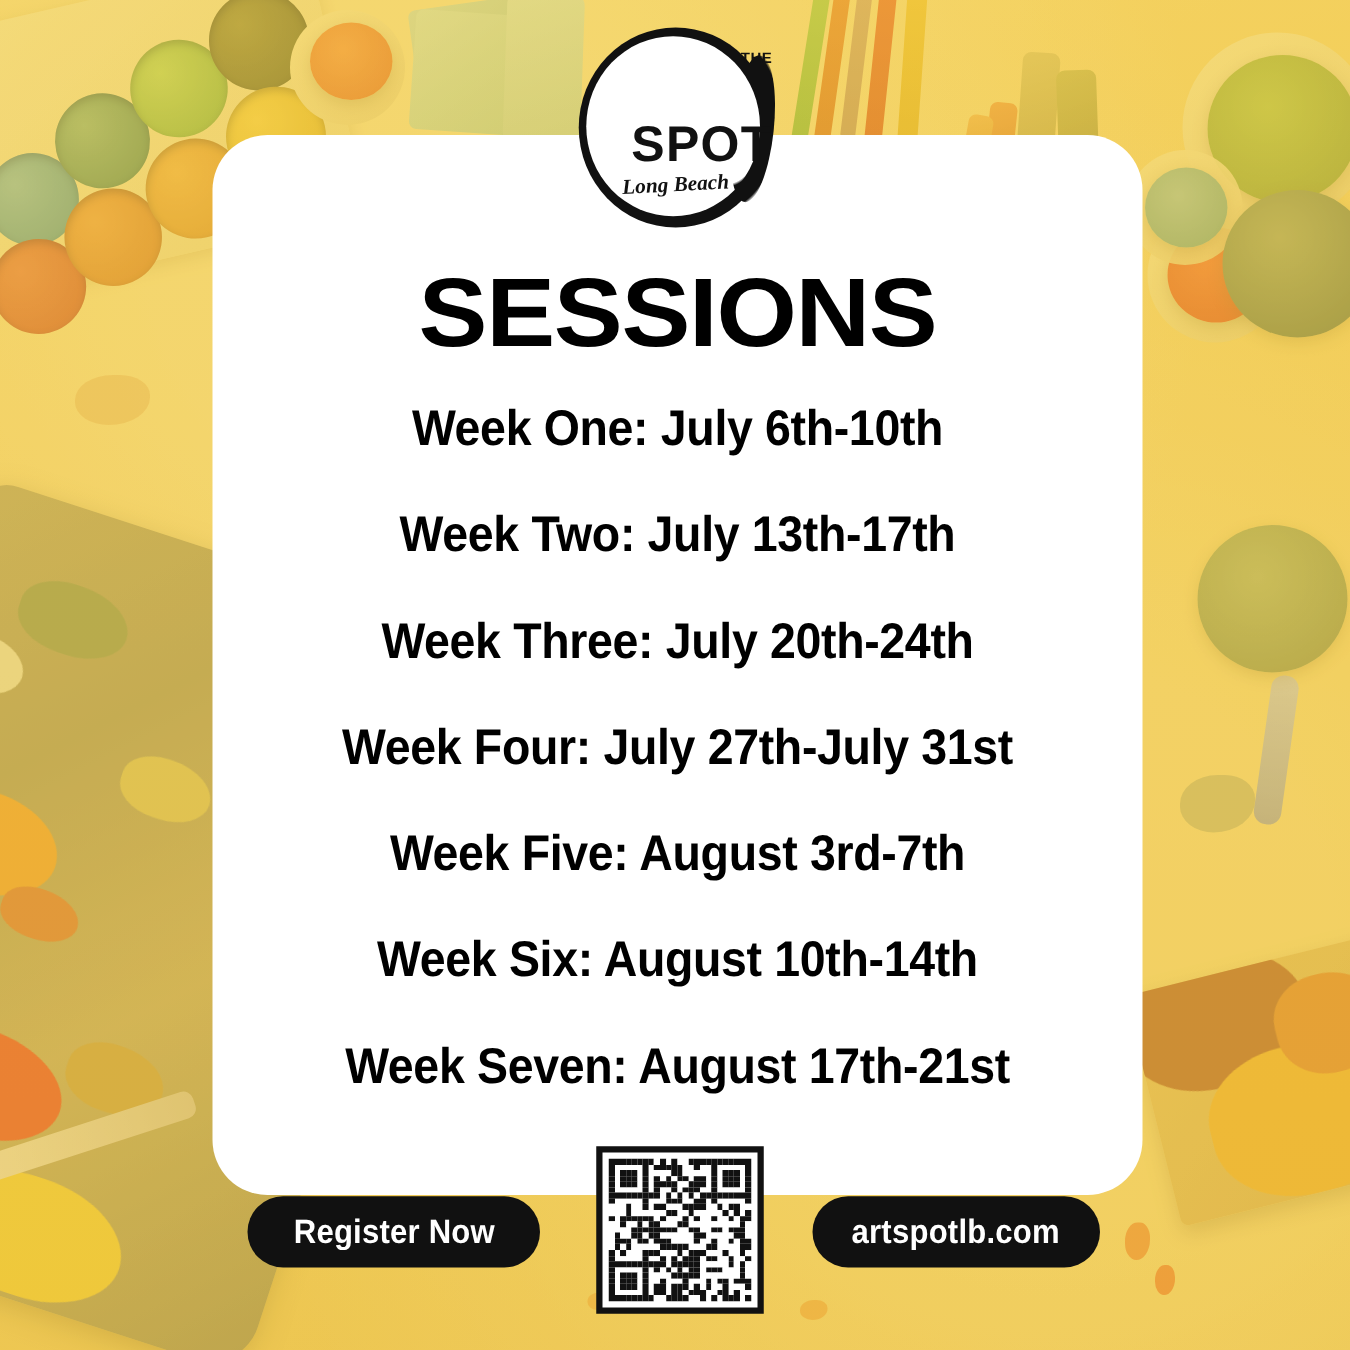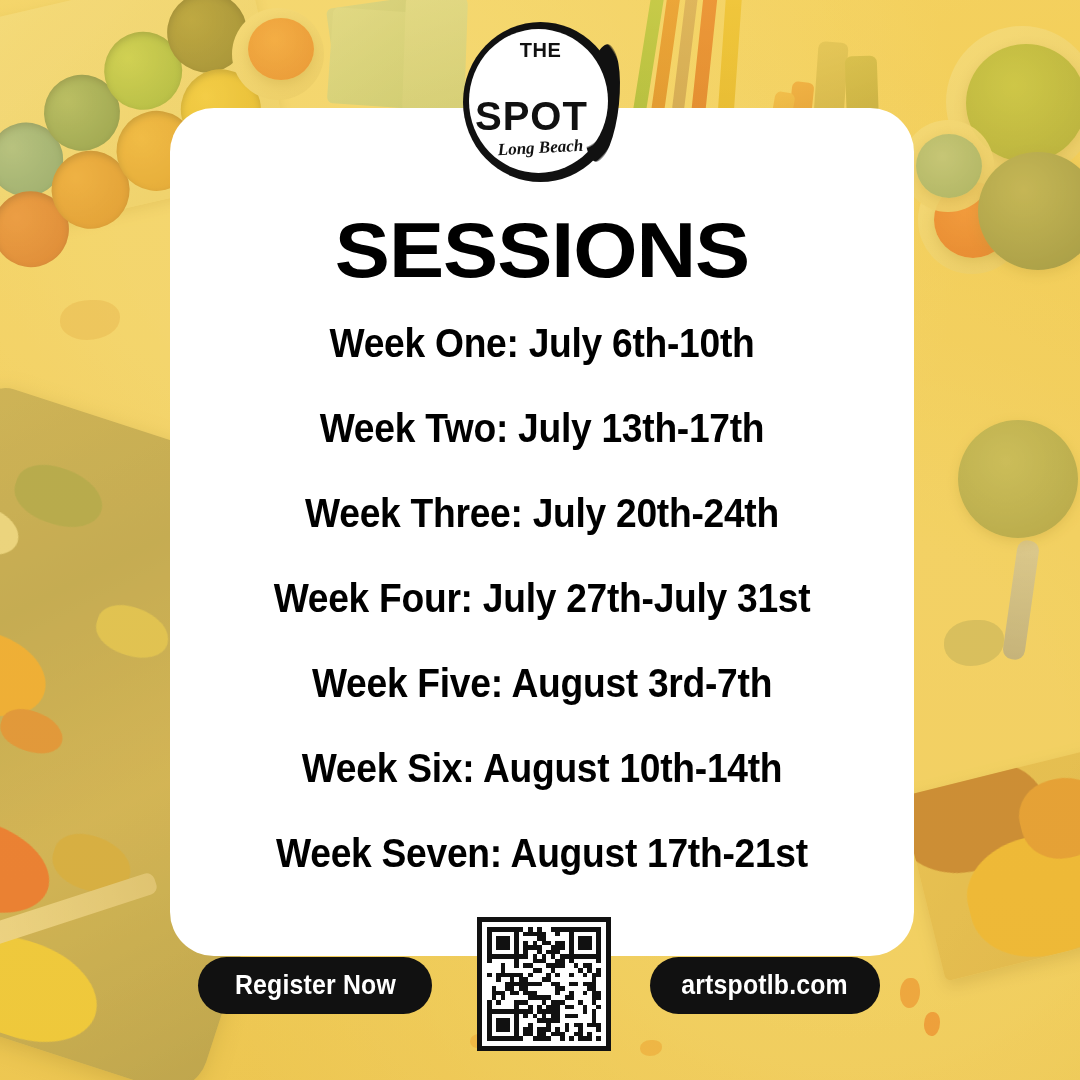--- a/index.html
+++ b/index.html
@@ -45,23 +45,23 @@
 
   
   #card{position:absolute;left:170px;top:108px;width:744px;height:848px;background:#ffffff;border-radius:44px;}
 
   
   #logo{position:absolute;left:463px;top:22px;width:155px;height:160px;}
   .ring{position:absolute;inset:0;border-radius:50%;background:#111;}
   .ring2{position:absolute;left:6px;top:7px;right:10px;bottom:9px;border-radius:50%;background:#fff;}
   .ring-tail{position:absolute;right:-1px;top:22px;width:34px;height:118px;border-radius:50%;
     background:radial-gradient(ellipse at left center, rgba(0,0,0,0) 55%, #111 58% 78%, rgba(0,0,0,0) 82%);transform:rotate(6deg);}
-  .lg-the{position:absolute;top:17px;left:0;right:0;text-align:center;font-weight:bold;font-size:20px;letter-spacing:.5px;color:#111;font-family:"Liberation Sans",sans-serif;}
+  .lg-the{position:absolute;top:17px;left:0;right:0;text-align:right;font-weight:bold;font-size:12px;letter-spacing:.5px;color:#111;font-family:"Liberation Sans",sans-serif;}
   .lg-art{position:absolute;top:30px;left:0;right:0;text-align:center;font-weight:bold;font-size:45px;letter-spacing:3px;color:#111;line-height:1;font-family:"Liberation Sans",sans-serif;}
-  .lg-spot{position:absolute;top:74px;left:12px;right:0;text-align:left;font-weight:bold;font-size:40px;letter-spacing:1px;color:#111;line-height:1;font-family:"Liberation Sans",sans-serif;}
+  .lg-spot{position:absolute;top:74px;left:0;right:0;text-align:right;font-weight:bold;font-size:40px;letter-spacing:1px;color:#111;line-height:1;font-family:"Liberation Sans",sans-serif;}
   .lg-lb{position:absolute;top:116px;left:0;right:0;text-align:center;font-style:italic;font-weight:bold;font-size:17px;color:#111;font-family:"Liberation Serif",serif;transform:rotate(-3deg);}
 
   
   #title{position:absolute;left:170px;top:205px;width:744px;text-align:center;
     font-family:"Liberation Sans",sans-serif;font-weight:bold;font-size:78px;letter-spacing:-1px;
     color:#000;transform:scaleX(1.06);}
   #sessions{position:absolute;left:170px;top:300px;width:744px;}
   .srow{text-align:center;color:#000;font-family:"Liberation Sans",sans-serif;
     font-weight:bold;font-size:40px;line-height:1;height:85px;display:flex;align-items:center;justify-content:center;
     transform:scaleX(.93);letter-spacing:-.3px;}

